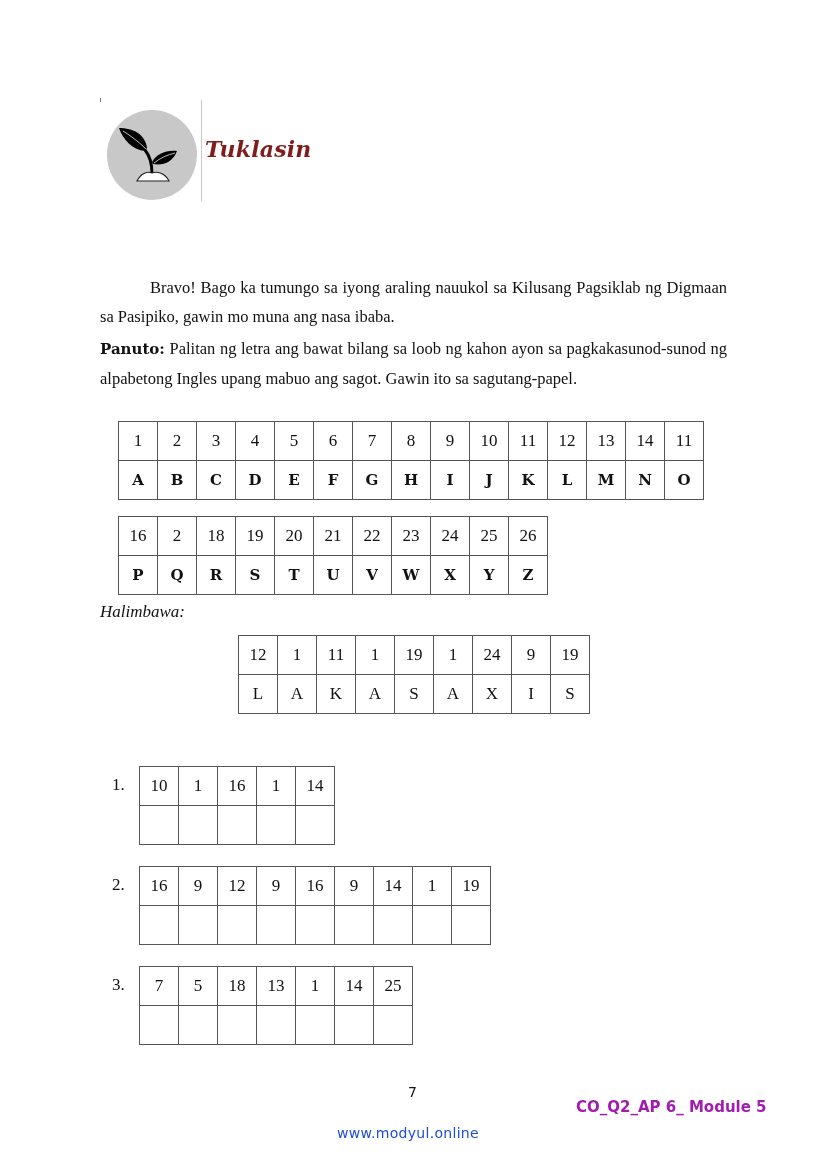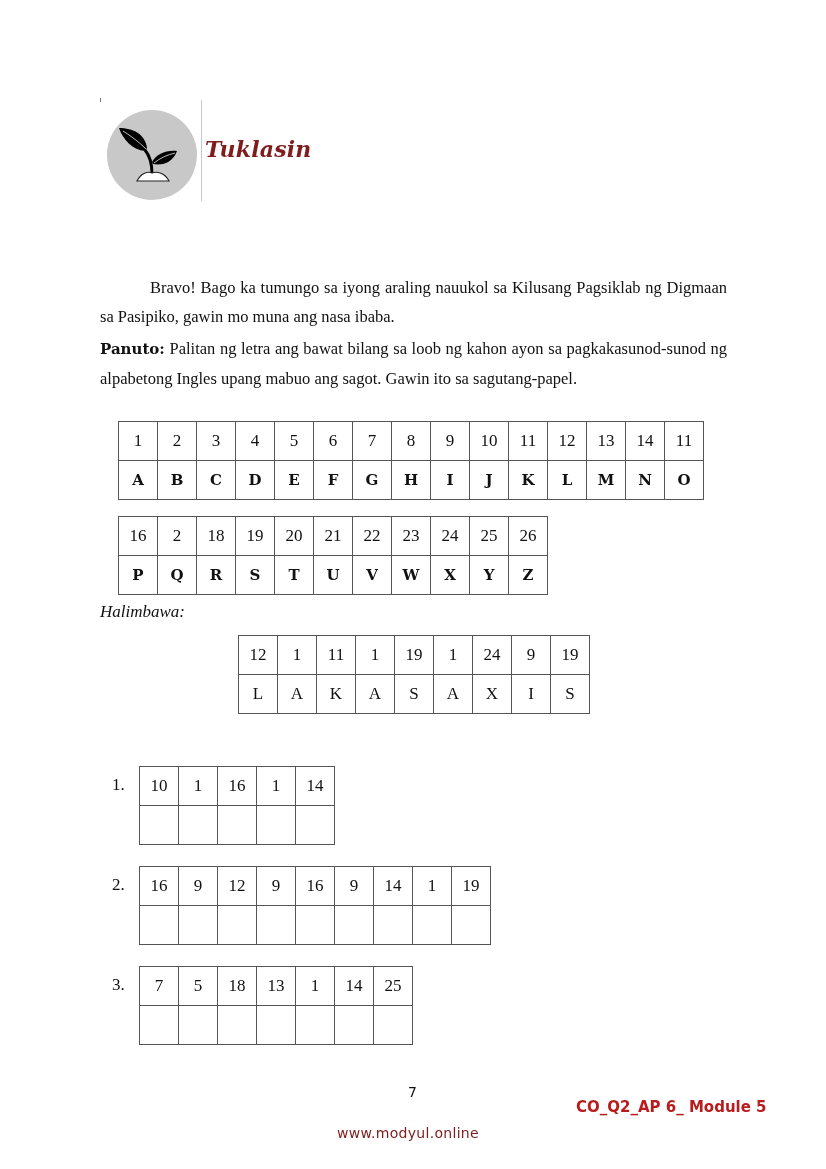--- a/index.html
+++ b/index.html
@@ -36,23 +36,23 @@
   .q td { width: 38px; height: 38px; font-size: 17px; border-color: #666; }
   .q1 { left: 139px; top: 766px; }
   .q2 { left: 139px; top: 866px; }
   .q3 { left: 139px; top: 966px; }
   .n1 { left: 112px; top: 775px; }
   .n2 { left: 112px; top: 875px; }
   .n3 { left: 112px; top: 975px; }
 
   .page-num { position: absolute; left: 408px; top: 1084px; font-family: "DejaVu Sans", sans-serif; font-size: 14px; }
   .module-code { position: absolute; left: 576px; top: 1098px; font-family: "DejaVu Sans", sans-serif;
-                 font-weight: bold; font-size: 15px; color: #b91c1c; }
+                 font-weight: bold; font-size: 15px; color: #a21caf; }
   .watermark { position: absolute; left: 337px; top: 1125px; font-family: "DejaVu Sans", sans-serif;
-               font-size: 14px; color: #7f1d1d; letter-spacing: 0.3px; }
+               font-size: 14px; color: #1d4ed8; letter-spacing: 0.3px; }
 </style>
 </head>
 <body>
 
 <div class="header">
   <div class="header-tick"></div>
   <div class="logo">
     <svg viewBox="0 0 74 74">
       <path d="M37 56 C37 45 35 38 30 32" stroke="#000" stroke-width="3" fill="none"></path>
       <path d="M30 33 C18 32 8 22 4 10 C18 10 30 16 32 30 Z" fill="#000"></path>

